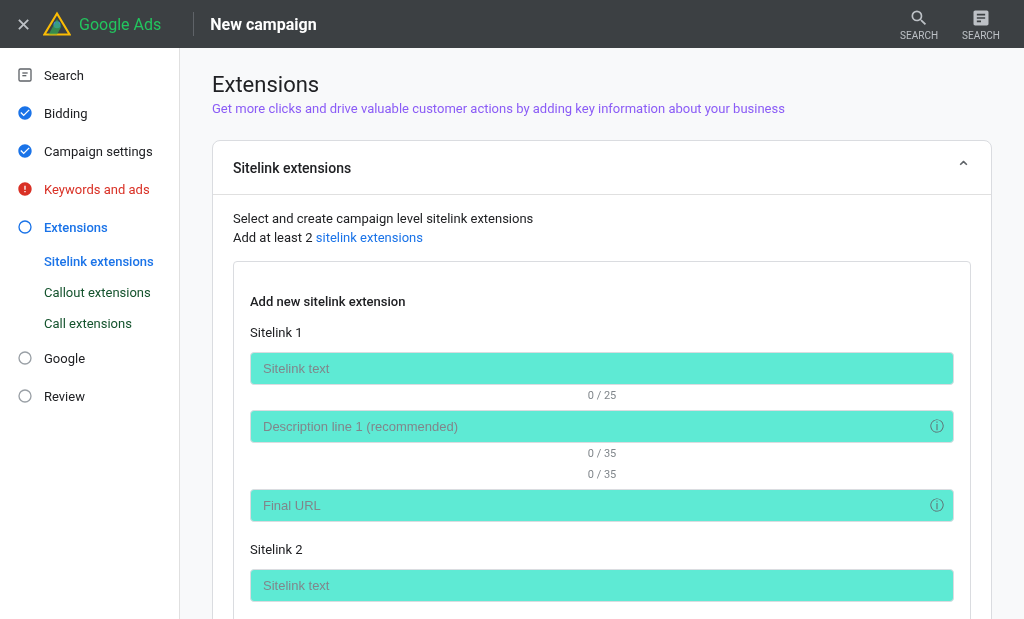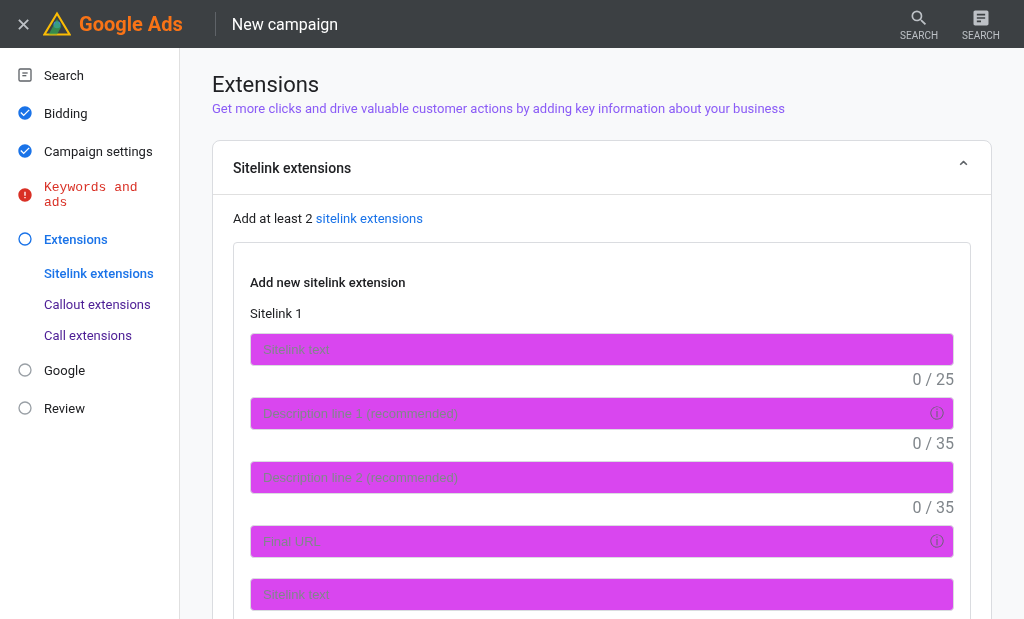--- a/index.html
+++ b/index.html
@@ -24,34 +24,34 @@
       display: flex;
       align-items: center;
       gap: 8px;
       margin-right: 16px;
     }
     .logo-triangle {
       width: 28px;
       height: 28px;
     }
     .google-ads-text {
-      color: #f97316;
-      font-size: 20px;
-      font-weight: 700;
+      color: #22c55e;
+      font-size: 16px;
+      font-weight: 400;
     }
     .nav-divider {
       width: 1px;
       height: 24px;
       background: #5f6368;
       margin: 0 16px;
     }
     .campaign-title {
       color: #fff;
       font-size: 16px;
-      font-weight: 400;
+      font-weight: 700;
     }
     .nav-spacer { flex: 1; }
     .nav-icons {
       display: flex;
       gap: 8px;
       align-items: center;
     }
     .nav-icon-btn {
       display: flex;
       flex-direction: column;
@@ -98,21 +98,21 @@
       align-items: center;
       justify-content: center;
     }
     .sidebar-sub {
       padding-left: 44px;
     }
     .sidebar-sub-item {
       padding: 8px 16px 8px 0;
       cursor: pointer;
       font-size: 13px;
-      color: #4c1d95;
+      color: #14532d;
     }
     .sidebar-sub-item.active {
       color: #1a73e8;
       font-weight: 500;
     }
 
     
     .content-area {
       flex: 1;
       overflow-y: auto;
@@ -194,32 +194,32 @@
       position: relative;
     }
     .field-input {
       width: 100%;
       border: 1px solid #dadce0;
       border-radius: 4px;
       padding: 8px 12px;
       font-size: 13px;
       color: #202124;
       outline: none;
-      background: #d946ef;
+      background: #5eead4;
     }
     .field-input::placeholder {
       color: #80868b;
     }
     .field-input.with-icon {
       padding-right: 36px;
     }
     .field-char-count {
-      font-size: 16px;
+      font-size: 11px;
       color: #80868b;
-      text-align: right;
+      text-align: center;
       margin-bottom: 8px;
     }
     .field-info-icon {
       position: absolute;
       right: 10px;
       top: 50%;
       transform: translateY(-50%);
       color: #5f6368;
       font-size: 14px;
       cursor: pointer;
@@ -295,21 +295,21 @@
       </span>
       <span>Campaign settings</span>
     </div>
 
     <div class="sidebar-item" style="color:#d93025;">
       <span class="s-icon">
         <svg width="16" height="16" viewBox="0 0 24 24" fill="#d93025">
             <path d="M12 2C6.48 2 2 6.48 2 12s4.48 10 10 10 10-4.48 10-10S17.52 2 12 2zm1 15h-2v-2h2v2zm0-4h-2V7h2v6z"></path>
           </svg>
       </span>
-      <span style="color:#d93025;font-family:Liberation Mono, monospace;">Keywords and ads</span>
+      <span style="color:#d93025;">Keywords and ads</span>
     </div>
 
     <div class="sidebar-item active">
       <span class="s-icon">
         <svg width="16" height="16" viewBox="0 0 24 24">
             <circle cx="12" cy="12" r="9" fill="none" stroke="#1a73e8" stroke-width="2"></circle>
           </svg>
       </span>
       <span>Extensions</span>
     </div>
@@ -348,52 +348,51 @@
   <main class="content-area">
     <h1 class="page-title">Extensions</h1>
     <p class="page-subtitle">Get more clicks and drive valuable customer actions by adding key information about your business</p>
 
     <div class="card">
       <div class="card-header">
         <span class="card-header-title">Sitelink extensions</span>
         <span class="collapse-btn">⌃</span>
       </div>
       <div class="card-body">
+        <p class="card-instruction">Select and create campaign level sitelink extensions</p>
         <p class="card-instruction">
           <span>Add at least 2</span>
           <a href="#">sitelink extensions</a>
         </p>
 
         <div class="extension-box">
           <div class="extension-box-title">Add new sitelink extension</div>
 
           <div>
             <div class="sitelink-section-label">Sitelink 1</div>
             <div class="form-field">
               <input class="field-input" type="text" placeholder="Sitelink text" style="">
             </div>
             <div class="field-char-count">0 / 25</div>
             <div class="form-field" style="position:relative;">
               <input class="field-input with-icon" type="text" placeholder="Description line 1 (recommended)" style="">
               <span class="field-info-icon">ⓘ</span>
             </div>
             <div class="field-char-count">0 / 35</div>
-            <div class="form-field">
-              <input class="field-input" type="text" placeholder="Description line 2 (recommended)" style="">
-            </div>
             <div class="field-char-count">0 / 35</div>
             <div class="form-field" style="position:relative;">
               <input class="field-input with-icon" type="text" placeholder="Final URL" style="">
               <span class="field-info-icon">ⓘ</span>
             </div>
           </div>
 
           <div class="sitelink-separator"></div>
 
           <div>
+            <div class="sitelink-section-label">Sitelink 2</div>
             <div class="form-field">
               <input class="field-input" type="text" placeholder="Sitelink text" style="">
             </div>
 
           </div>
         </div>
       </div>
     </div>
   </main>
 </div>

